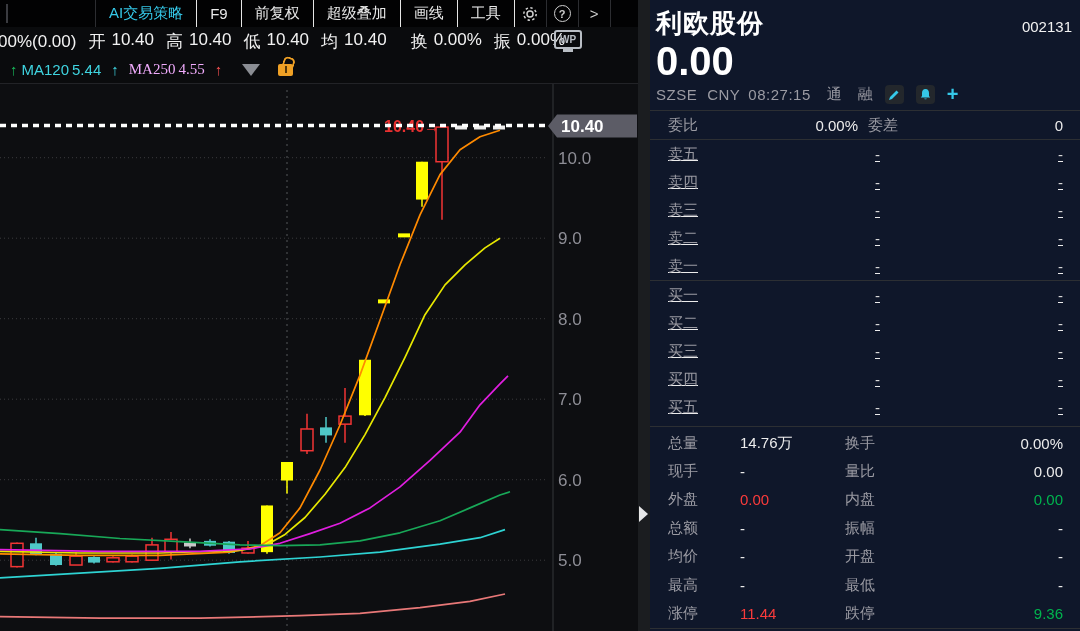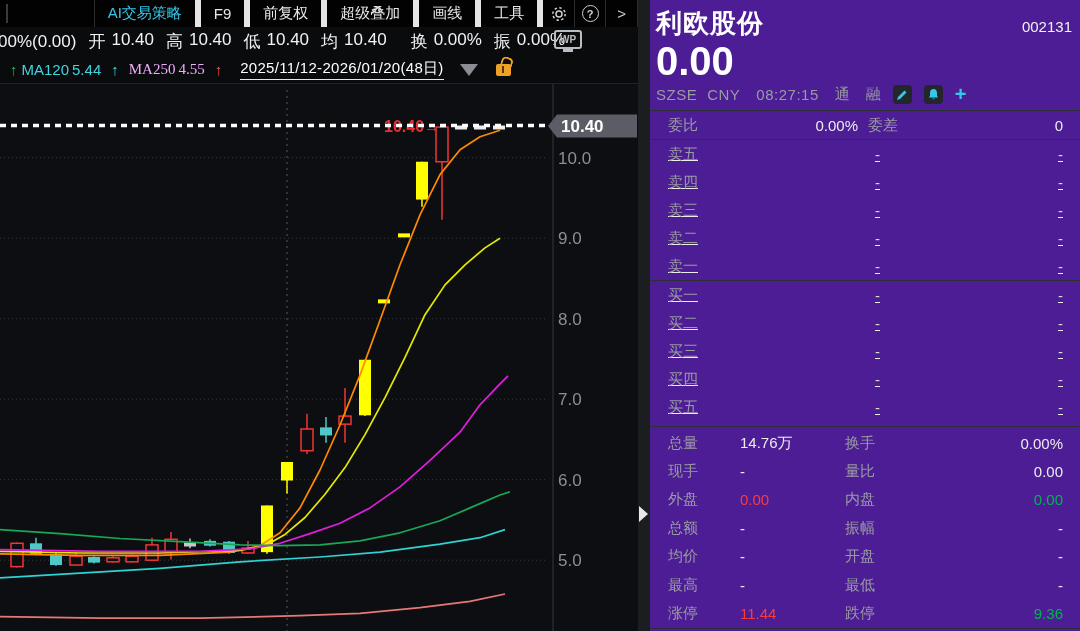--- a/index.html
+++ b/index.html
@@ -5,21 +5,21 @@
   * { margin:0; padding:0; box-sizing:border-box; }
   html,body { width:1080px; height:631px; background:#000; overflow:hidden;
     font-family:"Liberation Sans","DejaVu Sans",sans-serif; }
   .app { position:relative; width:1080px; height:631px; background:#000; }
 
   
   .left-pane { position:absolute; left:0; top:0; width:638px; height:631px; background:#0d0e11; }
   .topbar { position:relative; height:27px; background:#020203; display:flex; align-items:center; color:#e8e8e8; font-size:15px; }
   .tb-stub { position:absolute; left:6px; top:4px; width:2px; height:19px; background:#3a3b40; }
   .tb-spacer { width:96px; height:100%; border-right:1px solid #2c2d31; }
-  .tb-item { padding:0 13px; height:100%; display:flex; align-items:center; border-right:6px solid #e5e5e5; white-space:nowrap; }
+  .tb-item { padding:0 13px; height:100%; display:flex; align-items:center; border-right:1px solid #e5e5e5; white-space:nowrap; }
   .tb-item.accent { color:#35c8e8; }
   .tb-icon { width:32px; height:100%; display:flex; align-items:center; justify-content:center; border-right:1px solid #2c2d31; color:#cfcfcf; }
   .help-circle { width:17px; height:17px; border:1.5px solid #cfcfcf; border-radius:50%; font-size:11px; font-weight:bold; display:flex; align-items:center; justify-content:center; }
   .chev { font-size:15px; color:#cfcfcf; }
 
   .quoterow { position:relative; height:29px; display:flex; align-items:center; color:#f2f2f2; font-size:17px; font-weight:500; white-space:nowrap; background:#0a0b0d; }
   .qr-pct { margin-left:-2px; }
   .qf { display:flex; margin-left:12px; }
   .qf .lbl { margin-right:6px; }
   .qf.gap { margin-left:24px; }
@@ -43,21 +43,21 @@
   #chart-svg .vsep { stroke:#55565a; stroke-width:1; stroke-dasharray:2 4; }
   #chart-svg .tick { fill:#8e8e96; font-size:17px; font-family:"Liberation Sans",sans-serif; }
   #chart-svg .tagtext { fill:#ffffff; font-size:17px; font-weight:bold; font-family:"Liberation Sans",sans-serif; }
   #chart-svg .ann { fill:#e83030; font-size:16px; font-weight:bold; font-family:"Liberation Sans",sans-serif; }
 
   
   .splitter { position:absolute; left:638px; top:0; width:12px; height:631px; background:#1b1d20; }
   .collapse-arrow { position:absolute; left:1px; top:506px; width:0; height:0; border-top:8px solid transparent; border-bottom:8px solid transparent; border-left:9px solid #e8e8e8; }
 
   
-  .panel { position:absolute; left:650px; top:0; width:430px; height:631px; background:#4c1d95; color:#ececec; }
+  .panel { position:absolute; left:650px; top:0; width:430px; height:631px; background:#0f172a; color:#ececec; }
   .p-head { padding:6px 8px 0 6px; }
   .ph-row1 { display:flex; justify-content:space-between; align-items:baseline; }
   .stock-name { font-size:26px; font-weight:bold; color:#fff; letter-spacing:1px; }
   .stock-code { font-size:15px; color:#f2f2f2; }
   .ph-row2 { display:flex; justify-content:space-between; margin-top:-2px; }
   .big-price { font-size:40px; font-weight:bold; color:#fff; line-height:44px; }
   .ph-right { text-align:right; line-height:20px; padding-top:2px; }
   .usd-price { color:#9b9ba3; font-size:14px; font-weight:bold; }
   .change-line { color:#fff; font-size:16px; font-weight:bold; }
   .ph-row3 { display:flex; align-items:center; margin-top:2px; padding-bottom:6px; color:#9b9ba3; font-size:15px; }
@@ -144,21 +144,20 @@
         </span>
       <span class="wp-icon">WP</span>
     </div>
 
     <div class="marow">
       <span class="arrow-up a-green">↑</span>
       <span class="ma1"><span>MA120</span><span class="ma-val">5.44</span></span>
       <span class="arrow-up a-cyan">↑</span>
       <span class="ma2"><span>MA250</span><span class="ma-val">4.55</span></span>
       <span class="arrow-up a-red">↑</span>
-      <span class="daterange">2025/11/12-2026/01/20(48日)</span>
       <span class="tri-down"></span>
       <span class="lock"></span>
     </div>
 
     <svg id="chart-svg" width="638" height="547" viewBox="0 84 638 547">
         <line x1="0" y1="157.70000000000005" x2="548" y2="157.70000000000005" class="grid"></line>
         <text x="558" y="163.70000000000005" class="tick">10.0</text>
         <line x1="0" y1="238.20000000000005" x2="548" y2="238.20000000000005" class="grid"></line>
         <text x="558" y="244.20000000000005" class="tick">9.0</text>
         <line x1="0" y1="318.70000000000005" x2="548" y2="318.70000000000005" class="grid"></line>
@@ -240,21 +239,21 @@
       <div class="ph-row1">
         <span class="stock-name">利欧股份</span>
         <span class="stock-code">002131</span>
       </div>
       <div class="ph-row2">
         <span class="big-price">0.00</span>
       </div>
       <div class="ph-row3">
         <span class="mkt">SZSE</span>
         <span class="mkt" style="margin-left:10px">CNY</span>
-        <span class="mkt" style="margin-left:16px">08:27:15</span>
+        <span class="mkt" style="margin-left:8px">08:27:15</span>
         <span class="tagchar">通</span>
         <span class="tagchar">融</span>
         <span class="mini-btn">
           <svg width="12" height="12" viewBox="0 0 12 12">
               <path d="M1 11 L2 8 L8.5 1.5 L10.5 3.5 L4 10 Z" fill="#35c8e8"></path>
             </svg>
         </span>
         <span class="mini-btn">
           <svg width="13" height="13" viewBox="0 0 13 13">
               <path d="M6.5 1 C4 1 3 3 3 5 L3 8 L1.8 9.5 L11.2 9.5 L10 8 L10 5 C10 3 9 1 6.5 1 Z M5.2 10.4 a1.4 1.4 0 0 0 2.6 0 Z" fill="#35c8e8"></path>

